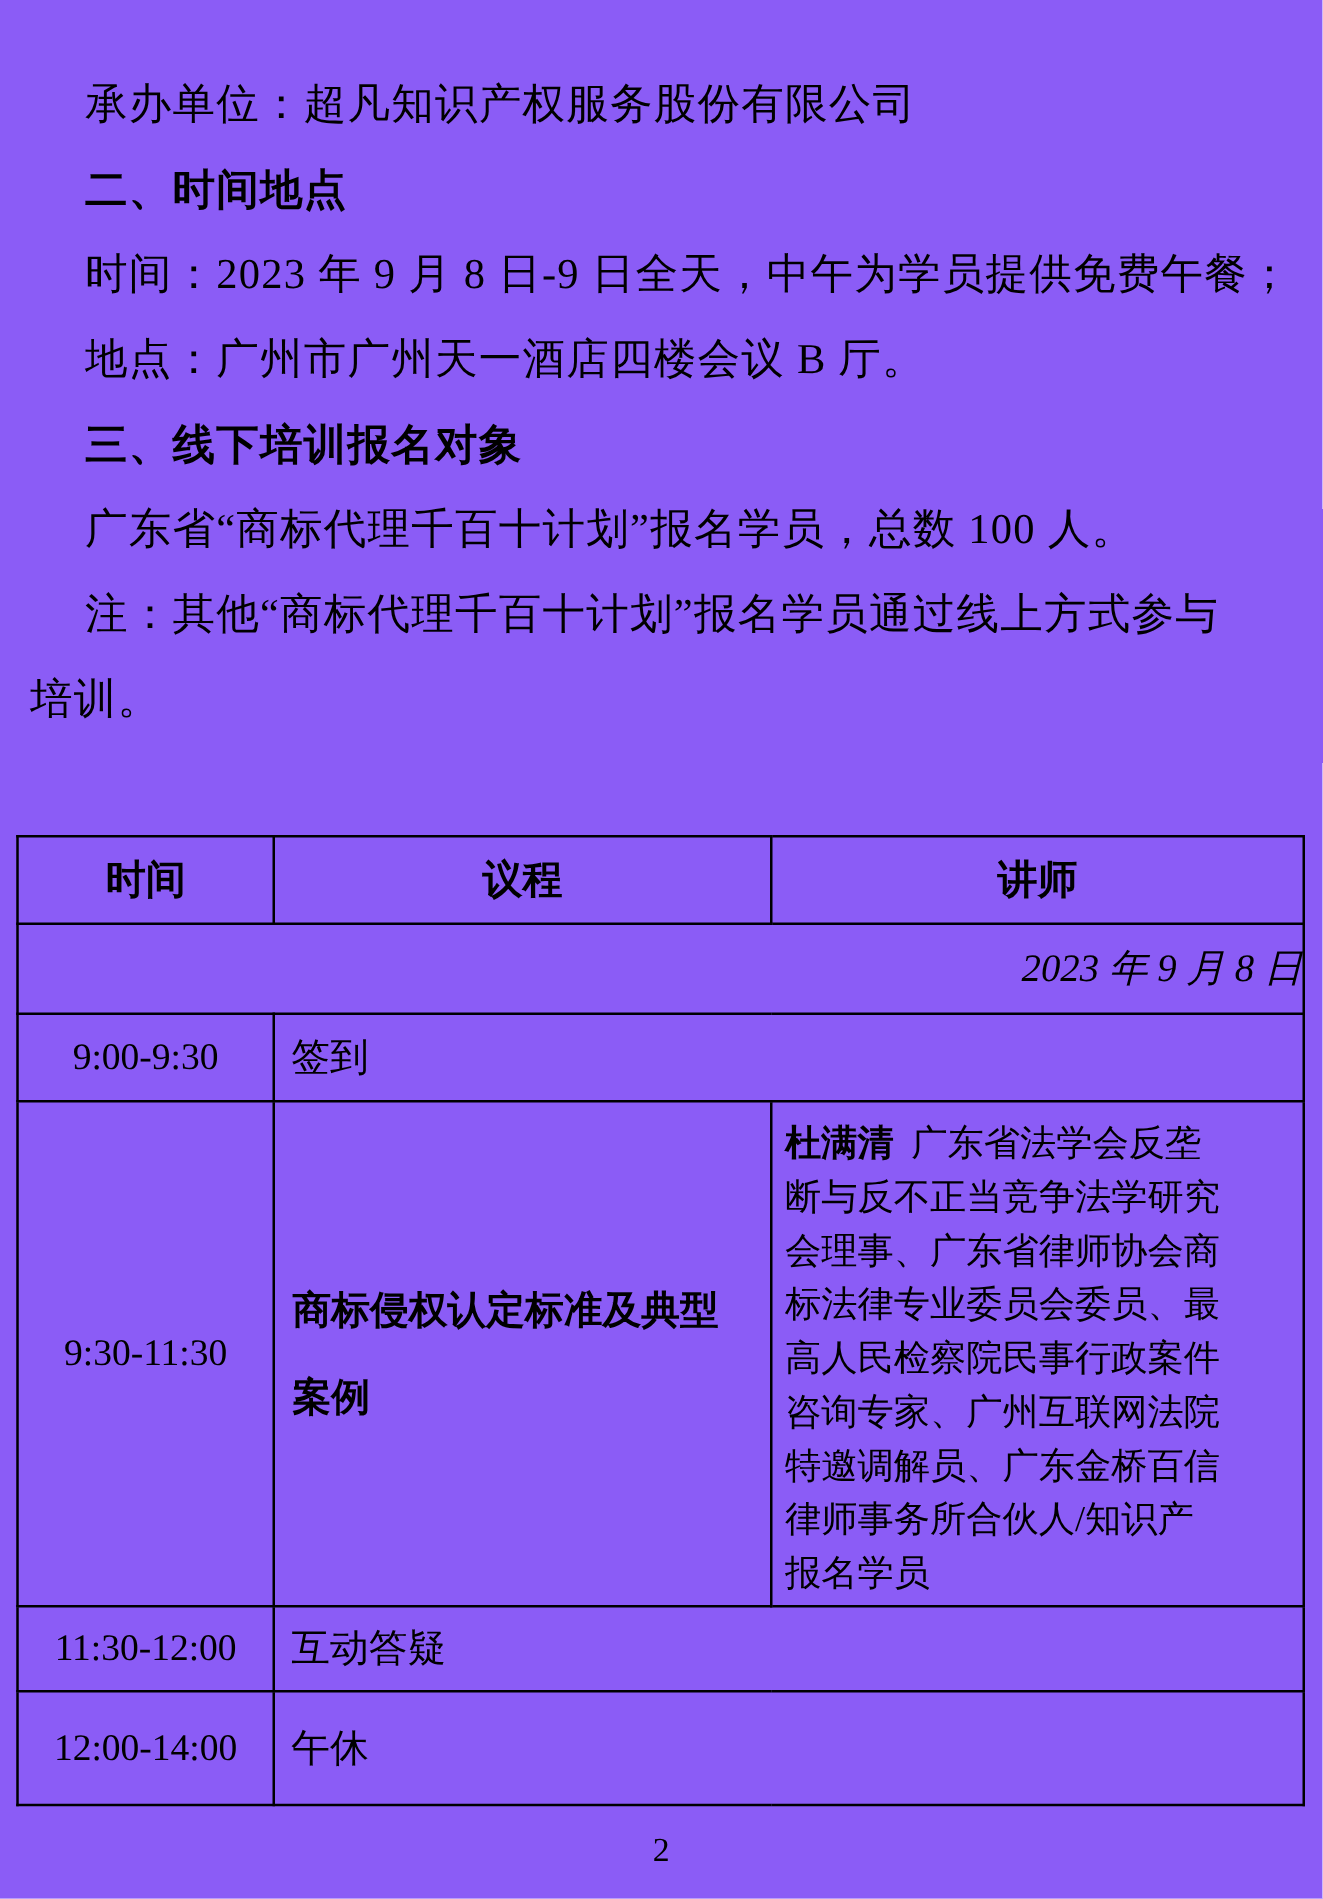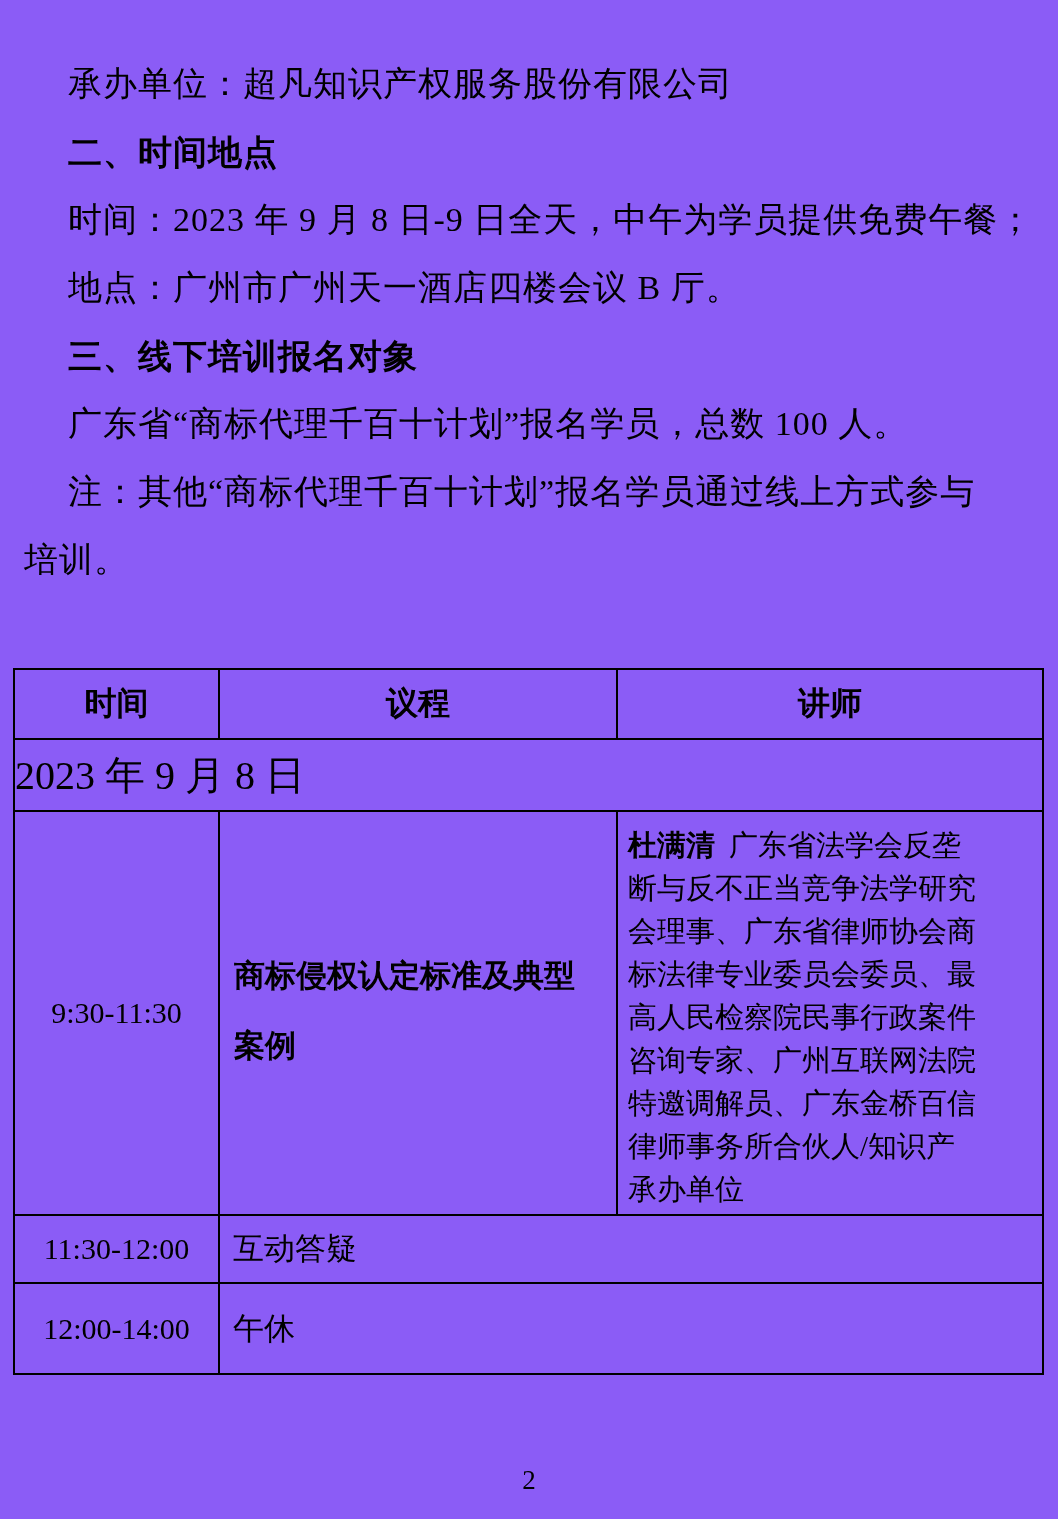--- a/index.html
+++ b/index.html
@@ -49,44 +49,44 @@
     border: 2px solid #000000;
     padding: 0;
     vertical-align: middle;
   }
   .agenda-table th {
     font-size: 32px;
     font-weight: 700;
     text-align: center;
   }
   .date-cell {
-    text-align: left;
-    font-size: 40px;
+    text-align: right;
+    font-size: 31px;
     font-weight: 400;
+    font-style: italic;
   }
   .time-cell {
     text-align: center;
     font-size: 30px;
     white-space: nowrap;
   }
   .left-cell {
     text-align: left;
     padding-left: 13px !important;
     font-size: 31px;
   }
   .topic-cell {
     text-align: left;
     padding-left: 14px !important;
     font-size: 31px;
     vertical-align: middle;
   }
   .topic-cell .topic-line {
     line-height: 70px;
     white-space: nowrap;
-    font-family: Liberation Mono, monospace;
   }
   .speaker-cell {
     vertical-align: top;
     text-align: left;
     padding: 8px 6px 0 10px !important;
     font-size: 29px;
   }
   .speaker-line {
     line-height: 43px;
     white-space: nowrap;
@@ -139,39 +139,43 @@
         <tr style="height:70px">
       <th class="hei">时间</th>
       <th class="hei">议程</th>
       <th class="hei">讲师</th>
     </tr>
 
     <tr style="height:72px">
       <td class="date-cell" colspan="3">2023 年 9 月 8 日</td>
     </tr>
 
+    <tr style="height:70px">
+      <td class="time-cell">9:00-9:30</td>
+      <td class="left-cell" colspan="2">签到</td>
+    </tr>
 
     <tr style="height:404px">
       <td class="time-cell">9:30-11:30</td>
       <td class="topic-cell">
         <div class="topic-line hei">商标侵权认定标准及典型</div>
         <div class="topic-line hei">案例</div>
       </td>
       <td class="speaker-cell">
         <div class="speaker-line">
           <span class="hei speaker-name">杜满清</span><span>广东省法学会反垄</span>
         </div>
         <div class="speaker-line">断与反不正当竞争法学研究</div>
         <div class="speaker-line">会理事、广东省律师协会商</div>
         <div class="speaker-line">标法律专业委员会委员、最</div>
         <div class="speaker-line">高人民检察院民事行政案件</div>
         <div class="speaker-line">咨询专家、广州互联网法院</div>
         <div class="speaker-line">特邀调解员、广东金桥百信</div>
         <div class="speaker-line">律师事务所合伙人/知识产</div>
-        <div class="speaker-line">承办单位</div>
+        <div class="speaker-line">报名学员</div>
       </td>
     </tr>
 
     <tr style="height:68px">
       <td class="time-cell">11:30-12:00</td>
       <td class="left-cell" colspan="2">互动答疑</td>
     </tr>
 
     <tr style="height:91px">
       <td class="time-cell">12:00-14:00</td>

